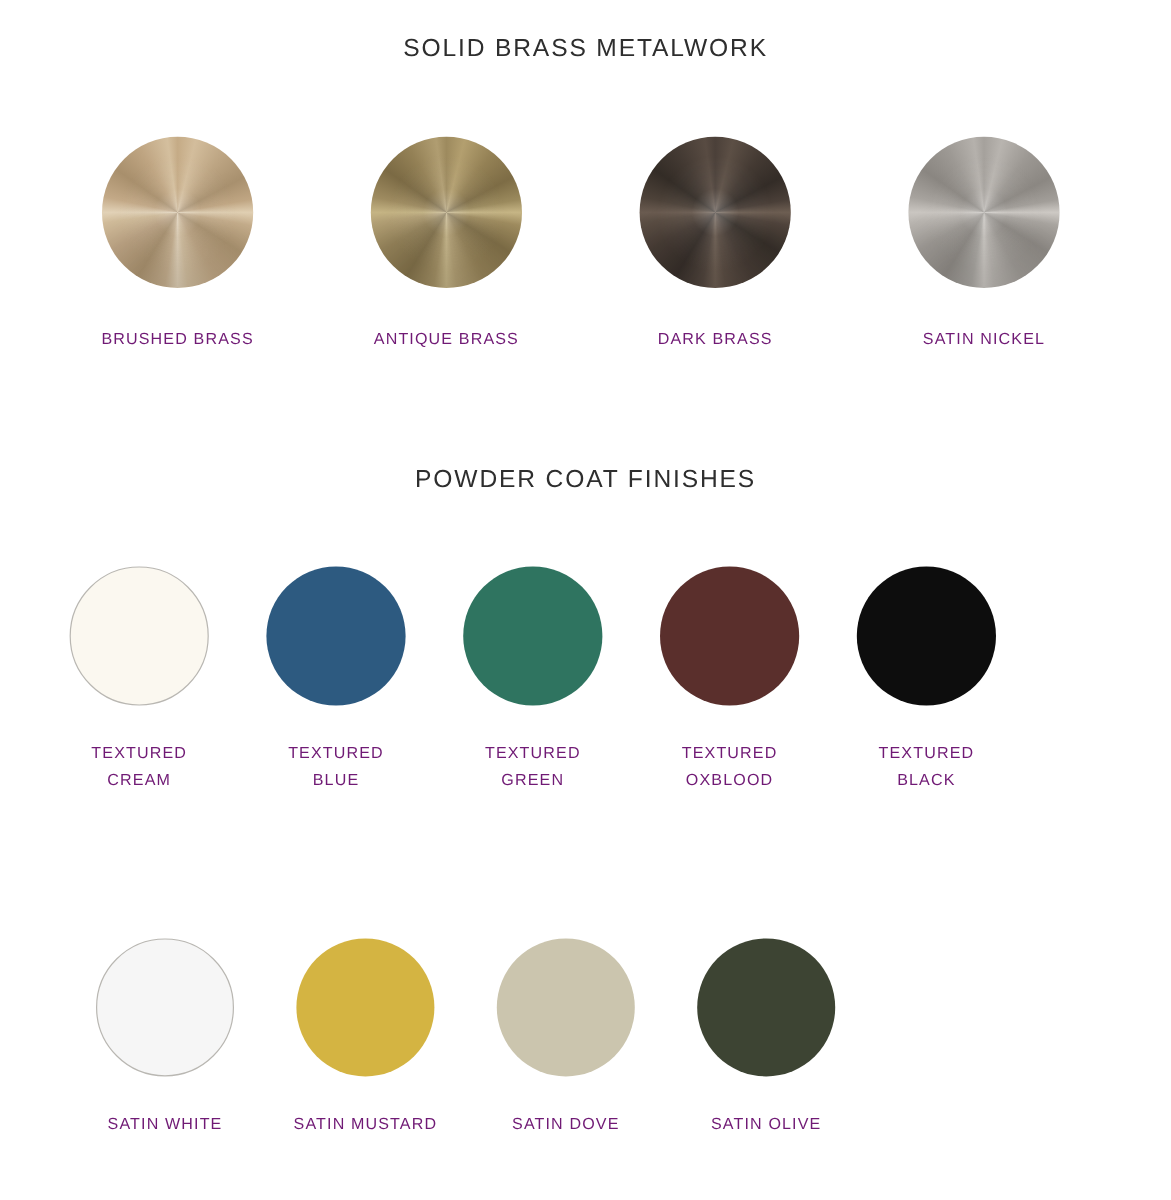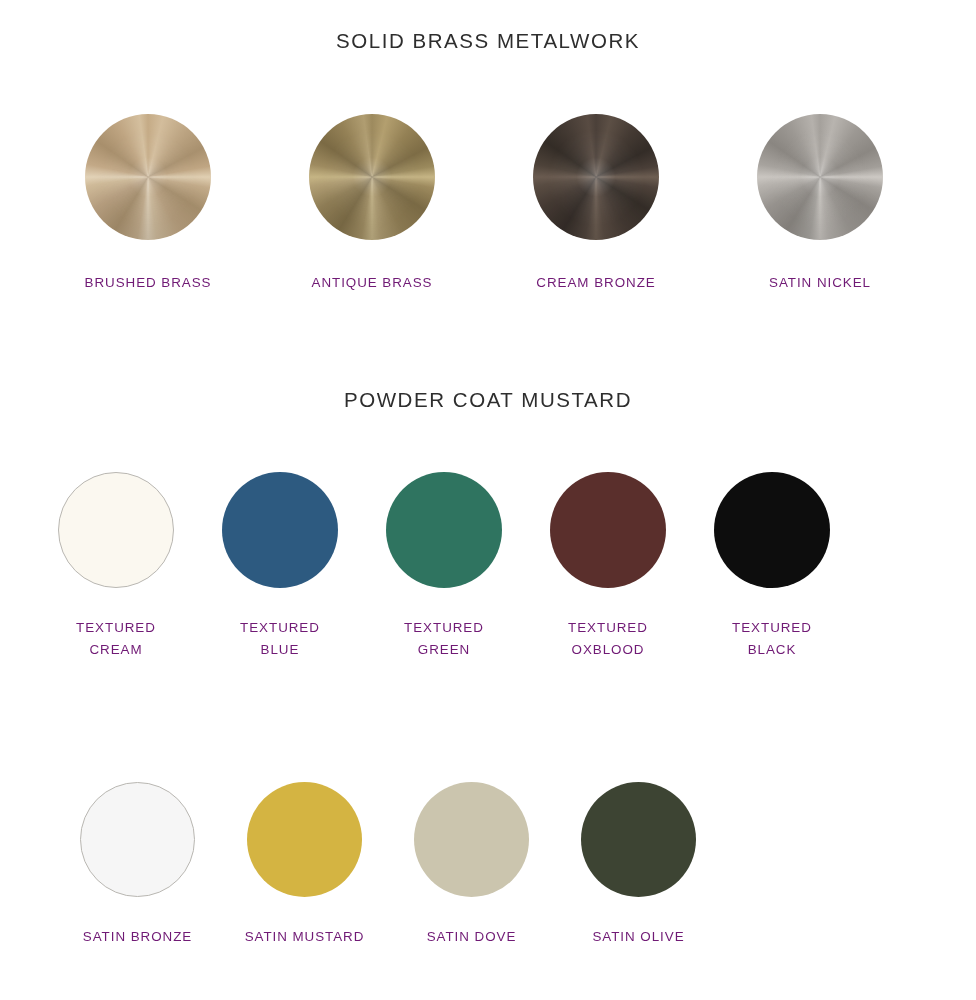--- a/index.html
+++ b/index.html
@@ -241,31 +241,31 @@
       <div class="swatch-label">BRUSHED BRASS</div>
     </div>
 
     <div class="swatch-cell">
       <div class="swatch metal metal-antique-brass"></div>
       <div class="swatch-label">ANTIQUE BRASS</div>
     </div>
 
     <div class="swatch-cell">
       <div class="swatch metal metal-dark-bronze"></div>
-      <div class="swatch-label">CREAM BRONZE</div>
+      <div class="swatch-label">DARK BRASS</div>
     </div>
 
     <div class="swatch-cell">
       <div class="swatch metal metal-satin-nickel"></div>
       <div class="swatch-label">SATIN NICKEL</div>
     </div>
 
   </div>
 
-  <div class="section-title" id="title-powder">POWDER COAT MUSTARD</div>
+  <div class="section-title" id="title-powder">POWDER COAT FINISHES</div>
 
   <div class="row" id="row-textured">
 
     <div class="swatch-cell">
       <div class="swatch has-outline" style="background: rgb(251, 248, 240);"></div>
       <div class="swatch-label">TEXTURED
 CREAM</div>
     </div>
 
     <div class="swatch-cell">
@@ -291,21 +291,21 @@
       <div class="swatch-label">TEXTURED
 BLACK</div>
     </div>
 
   </div>
 
   <div class="row" id="row-satin">
 
     <div class="swatch-cell">
       <div class="swatch has-outline" style="background: rgb(246, 246, 246);"></div>
-      <div class="swatch-label">SATIN BRONZE</div>
+      <div class="swatch-label">SATIN WHITE</div>
     </div>
 
     <div class="swatch-cell">
       <div class="swatch" style="background: rgb(212, 180, 66);"></div>
       <div class="swatch-label">SATIN MUSTARD</div>
     </div>
 
     <div class="swatch-cell">
       <div class="swatch" style="background: rgb(203, 197, 174);"></div>
       <div class="swatch-label">SATIN DOVE</div>

